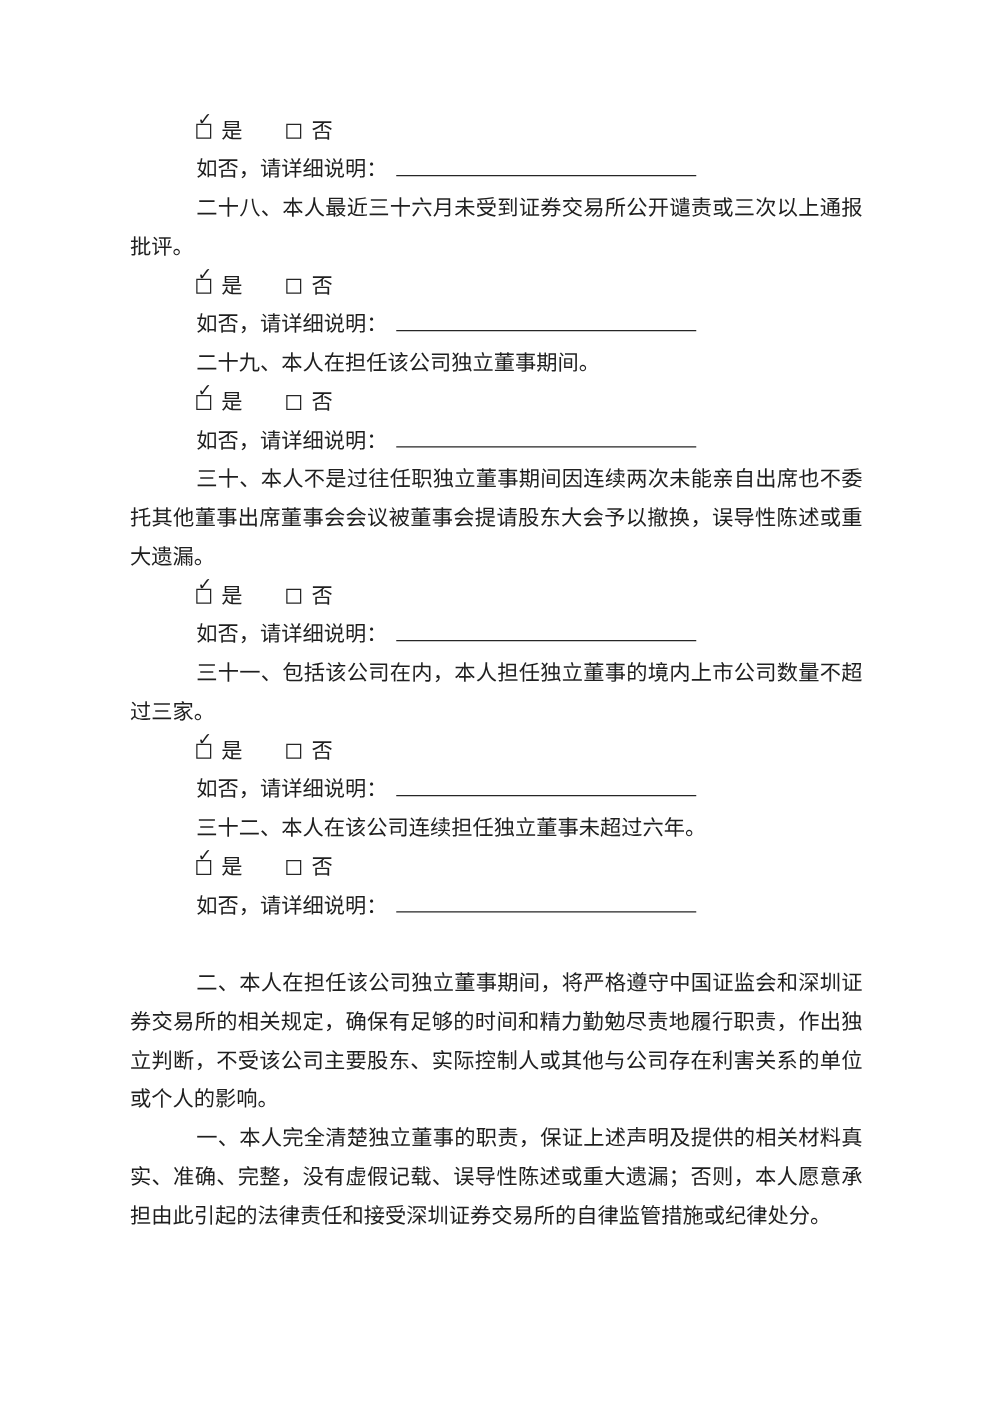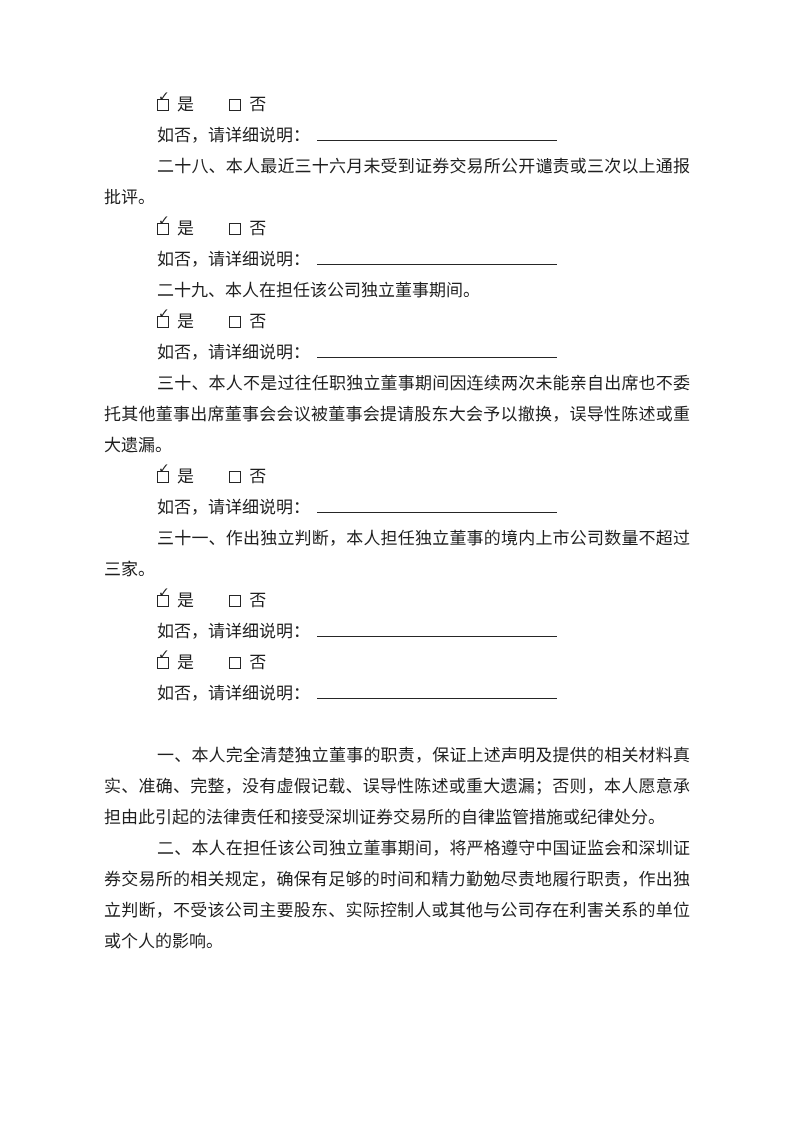--- a/index.html
+++ b/index.html
@@ -126,50 +126,51 @@
       <span class="cb-group no">
         <span class="cb"></span><span class="cb-label">否</span>
       </span>
     </div>
     <div class="indent-row explain-row">
       <span>如否，请详细说明：</span><span class="blank-field"></span>
     </div>
   </div>
 
   <div class="question-block">
-    <p class="para">三十一、作出独立判断，本人担任独立董事的境内上市公司数量不超过三家。</p>
+    <p class="para">三十一、包括该公司在内，本人担任独立董事的境内上市公司数量不超过三家。</p>
     <div class="indent-row cb-row">
       <span class="cb-group yes">
         <span class="cb checked"><span class="tick">✓</span></span><span class="cb-label">是</span>
       </span>
       <span class="cb-group no">
         <span class="cb"></span><span class="cb-label">否</span>
       </span>
     </div>
     <div class="indent-row explain-row">
       <span>如否，请详细说明：</span><span class="blank-field"></span>
     </div>
   </div>
 
   <div class="question-block">
+    <p class="para">三十二、本人在该公司连续担任独立董事未超过六年。</p>
     <div class="indent-row cb-row">
       <span class="cb-group yes">
         <span class="cb checked"><span class="tick">✓</span></span><span class="cb-label">是</span>
       </span>
       <span class="cb-group no">
         <span class="cb"></span><span class="cb-label">否</span>
       </span>
     </div>
     <div class="indent-row explain-row">
       <span>如否，请详细说明：</span><span class="blank-field"></span>
     </div>
   </div>
 </div>
 
   <div class="spacer-line"></div>
 
   <section>
     <div id="commitment-container">
+        <p class="para">二、本人在担任该公司独立董事期间，将严格遵守中国证监会和深圳证券交易所的相关规定，确保有足够的时间和精力勤勉尽责地履行职责，作出独立判断，不受该公司主要股东、实际控制人或其他与公司存在利害关系的单位或个人的影响。</p>
         <p class="para">一、本人完全清楚独立董事的职责，保证上述声明及提供的相关材料真实、准确、完整，没有虚假记载、误导性陈述或重大遗漏；否则，本人愿意承担由此引起的法律责任和接受深圳证券交易所的自律监管措施或纪律处分。</p>
-        <p class="para">二、本人在担任该公司独立董事期间，将严格遵守中国证监会和深圳证券交易所的相关规定，确保有足够的时间和精力勤勉尽责地履行职责，作出独立判断，不受该公司主要股东、实际控制人或其他与公司存在利害关系的单位或个人的影响。</p>
       </div>
   </section>
 </div>
 
 </body></html>

